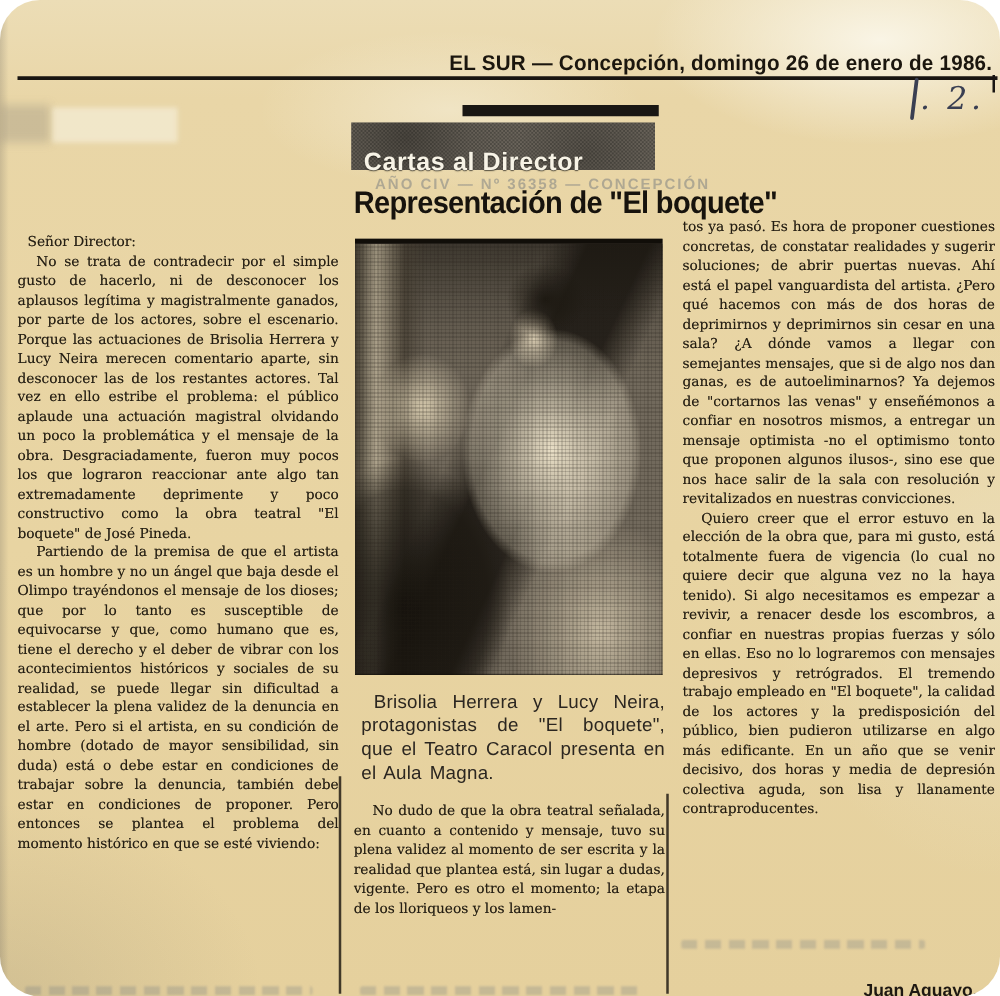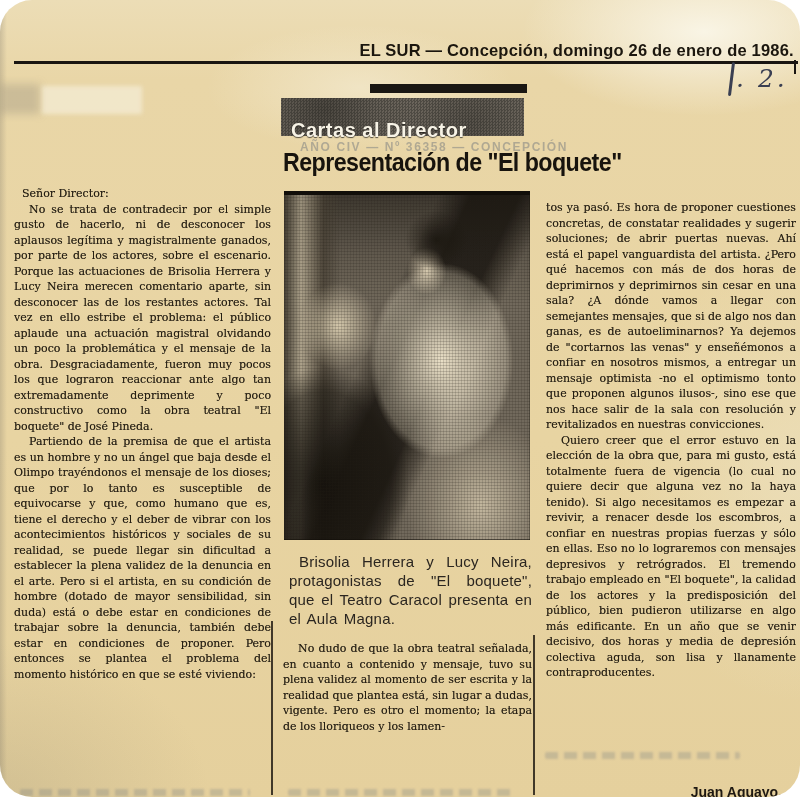--- a/index.html
+++ b/index.html
@@ -75,21 +75,21 @@
     letter-spacing:.2px;word-spacing:2px;color:#2b2620;text-align:justify;text-indent:10px;}
 
   
   .col{position:absolute;color:#241e13;font-size:11px;line-height:15.5px;
     text-align:justify;text-shadow:0 0 .4px rgba(35,28,16,.55);overflow:hidden;}
   .col p{margin:0;}
   .col p.ind{text-indent:15px;}
   .col p.salute{text-indent:8px;}
   .col-left{left:14px;top:186px;width:257px;max-height:610px;}
   .col-mid{left:283px;top:641px;width:249px;max-height:152px;}
-  .col-right{left:546px;top:200px;width:250px;max-height:578px;}
+  .col-right{left:546px;top:174px;width:250px;max-height:578px;}
   .signature{position:absolute;left:546px;top:770px;width:236px;text-align:right;
     font-family:"Liberation Sans", sans-serif;font-weight:bold;font-size:14px;color:#1e1812;}
 
   .divider{position:absolute;width:1.6px;background:rgba(35,29,20,.85);}
   .d1{left:271px;top:621px;height:174px;}
   .d2{left:533px;top:635px;height:160px;}
 
   .ghost-stripes{position:absolute;height:7px;border-radius:2px;filter:blur(1px);
     background:repeating-linear-gradient(90deg, rgba(105,115,128,.25) 0 13px, rgba(105,115,128,0) 13px 19px);}
   .gs1{left:20px;top:789px;width:230px;}

